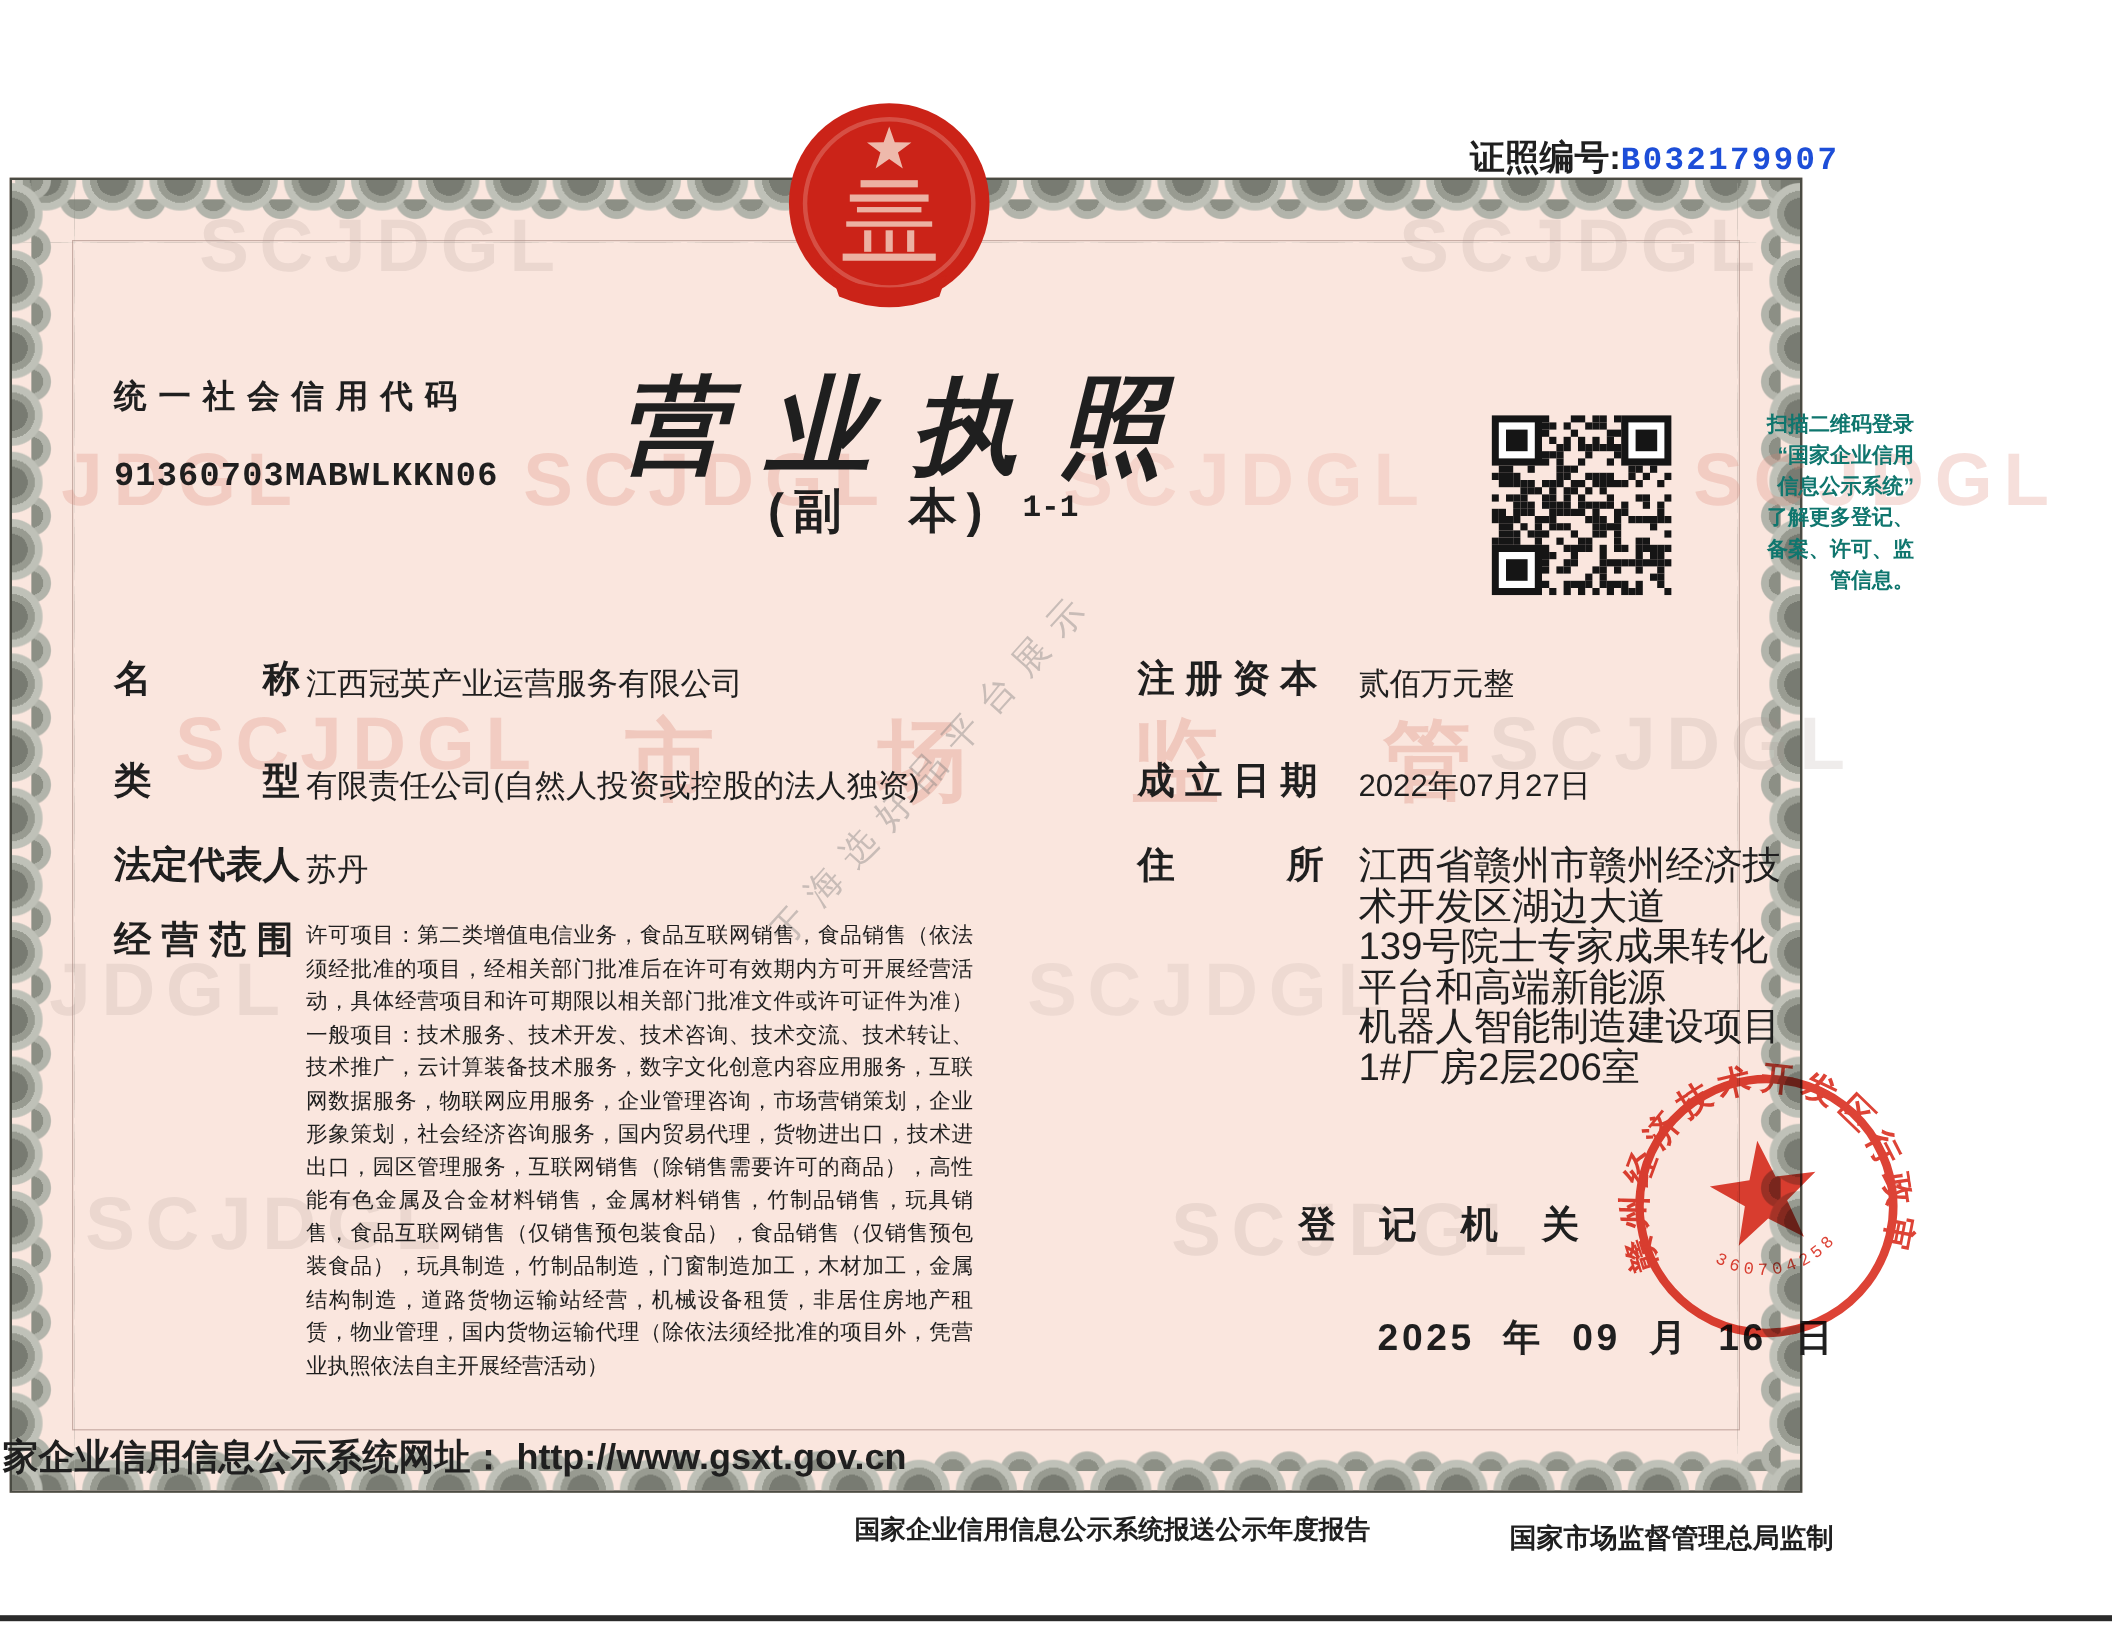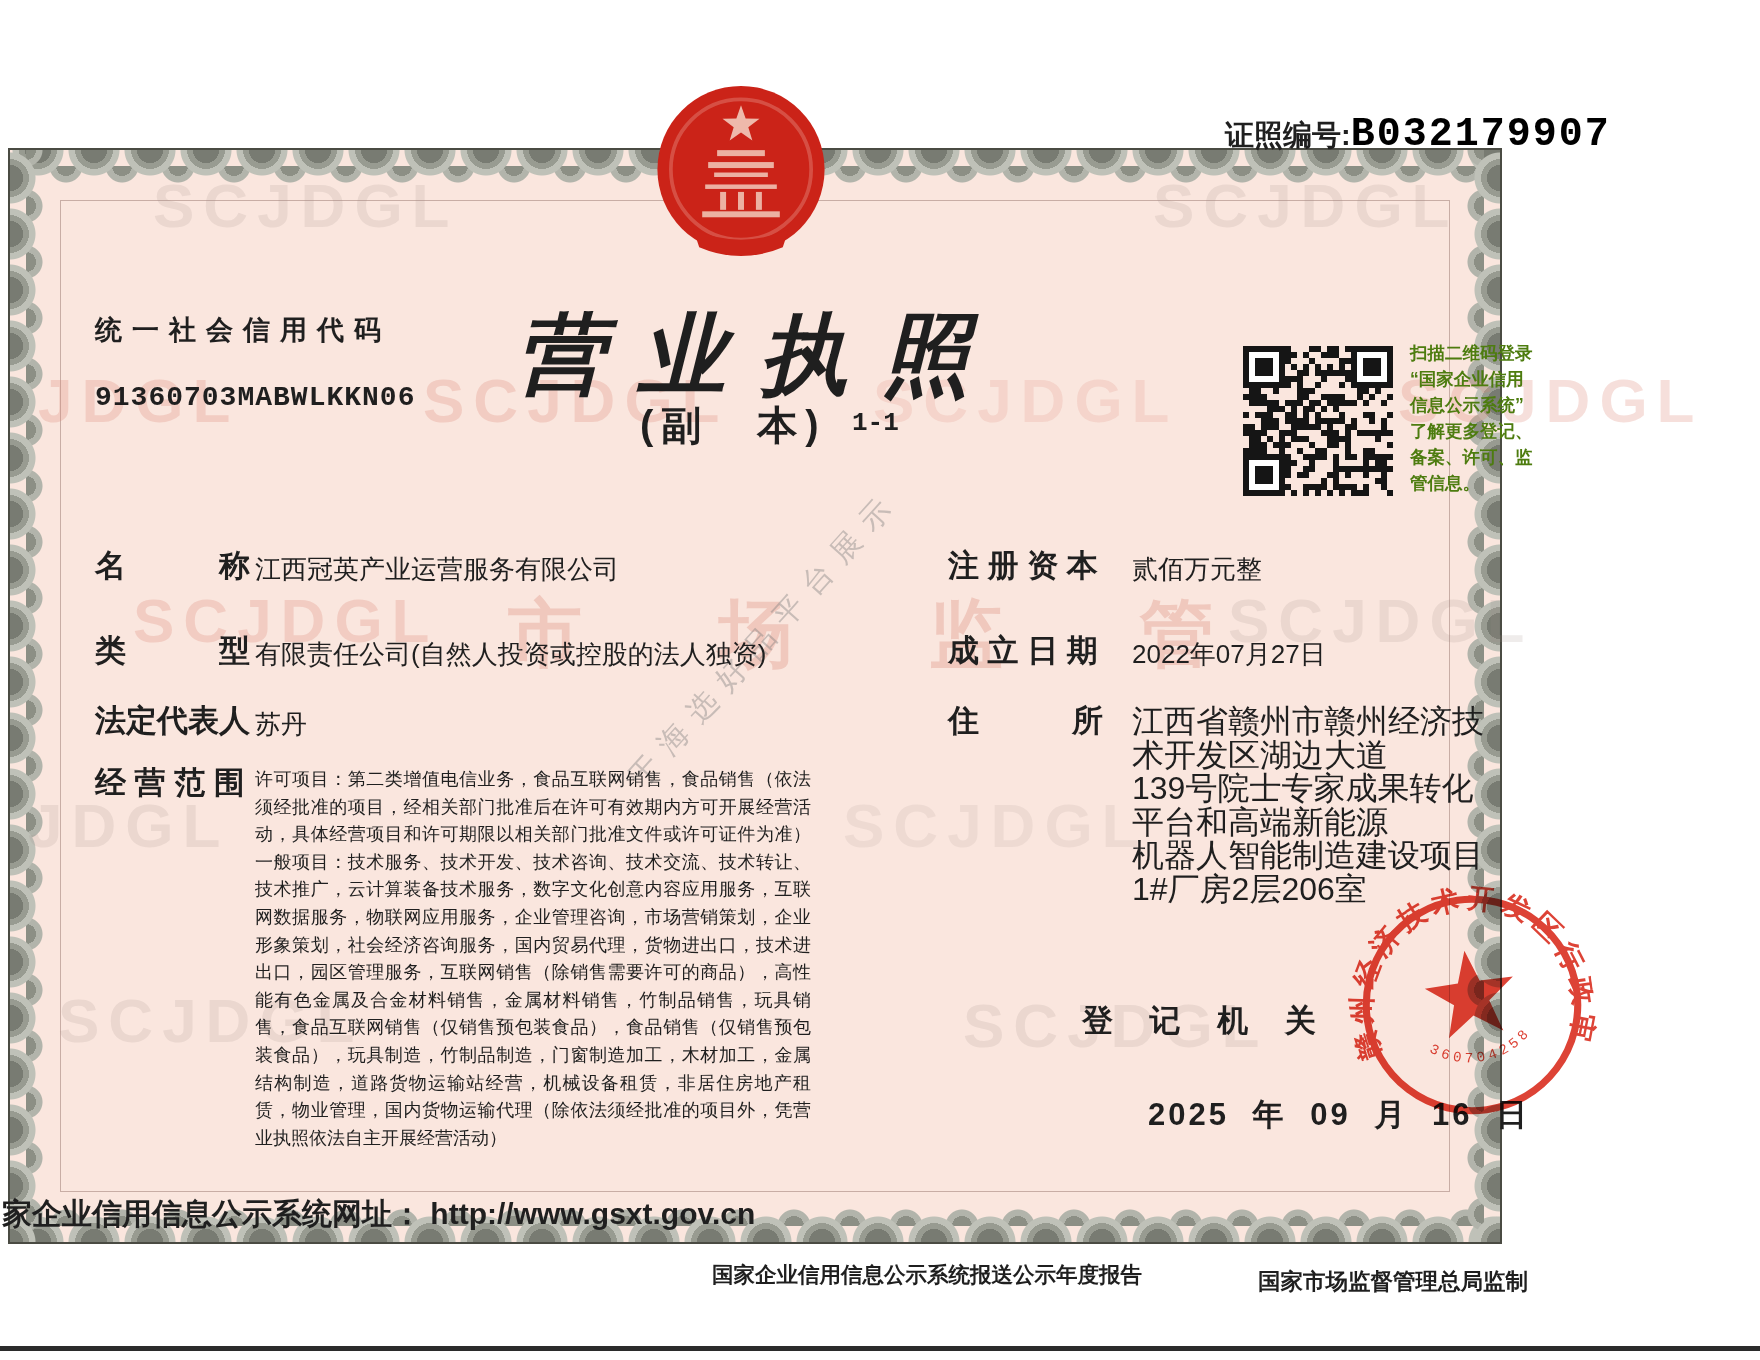--- a/index.html
+++ b/index.html
@@ -27,46 +27,46 @@
       radial-gradient(circle at 0px 28px,#8c8f85 0 10px,#b2b4ab 10px 16px,rgba(178,180,171,0) 17px);
     background-size:52px 56px,52px 56px;background-position:0 0,16px 28px;background-repeat:repeat-y;}
   .edge.right{top:0;bottom:0;right:0;width:52px;
     background-image:
       radial-gradient(circle at 52px 28px,#787b72 0 13px,#989b91 13px 19px,#bfc1b8 19px 25px,rgba(191,193,184,0) 26px),
       radial-gradient(circle at 52px 28px,#8c8f85 0 10px,#b2b4ab 10px 16px,rgba(178,180,171,0) 17px);
     background-size:52px 56px,52px 56px;background-position:0 0,-16px 28px;background-repeat:repeat-y;}
   .inner-line{position:absolute;inset:50px;border:1px solid rgba(140,105,95,.45);z-index:1;}
 
   
-  .wm-layer{position:absolute;left:11px;top:148px;width:1736px;height:1096px;overflow:hidden;z-index:2;}
+  .wm-layer{position:absolute;left:24px;top:148px;width:1736px;height:1096px;overflow:hidden;z-index:2;}
   .wm{position:absolute;font-weight:700;font-size:62px;letter-spacing:9px;
       color:rgba(160,140,135,0.17);white-space:nowrap;font-family:"Liberation Sans",sans-serif;}
   .wm.pink{color:rgba(220,130,115,0.26);}
   .wm-red{position:absolute;font-weight:700;font-size:74px;letter-spacing:58px;
       color:rgba(200,80,58,0.20);white-space:nowrap;}
   .wm-diag{position:absolute;font-size:30px;letter-spacing:13px;color:rgba(125,125,125,0.40);
       white-space:nowrap;transform:rotate(-48deg);}
 
   
   .cert-no{left:1225px;top:112px;font-size:29px;font-weight:700;z-index:4;white-space:nowrap;}
-  .cert-no .num{color:#000000;font-family:"Liberation Mono",monospace;font-size:40px;font-weight:700;letter-spacing:2px;}
+  .cert-no .num{color:#1d4ed8;font-family:"Liberation Mono",monospace;font-size:27px;font-weight:700;letter-spacing:2px;}
   .credit-label{left:95px;top:312px;font-size:27px;font-weight:800;letter-spacing:10px;z-index:3;}
   .credit-code{left:95px;top:382px;font-size:28px;font-weight:600;z-index:3;
       font-family:"Liberation Mono","DejaVu Sans Mono",monospace;letter-spacing:1px;}
   .title{left:440px;top:296px;width:640px;text-align:center;font-size:88px;font-weight:900;
       letter-spacing:34px;z-index:3;white-space:nowrap;font-style:italic;}
   .subtitle{left:640px;top:398px;font-size:40px;font-weight:800;letter-spacing:8px;z-index:3;white-space:nowrap;}
   .page-no{left:852px;top:408px;font-size:26px;font-weight:600;z-index:3;
       font-family:"Liberation Mono",monospace;}
 
   
   .qr{left:1243px;top:346px;width:150px;height:150px;z-index:3;background:#fff0;}
   .qr svg{display:block;}
   .qr-caption{left:1410px;top:340px;width:185px;font-size:17.5px;font-weight:700;
-      line-height:26px;z-index:3;color:#4d7c0f;}
+      line-height:26px;z-index:3;color:#0f766e;text-align:right;}
 
   
   .flabel{position:absolute;font-size:31px;font-weight:800;z-index:3;white-space:nowrap;}
   .fvalue{position:absolute;font-size:26px;z-index:3;white-space:nowrap;font-weight:500;}
   .scope{position:absolute;left:255px;top:766px;width:556px;font-size:18px;line-height:27.6px;
       text-align:justify;z-index:3;white-space:normal;font-weight:500;}
   .addr{position:absolute;left:1132px;top:705px;width:360px;font-size:32px;line-height:33.5px;
       z-index:3;font-weight:400;}
 
   

